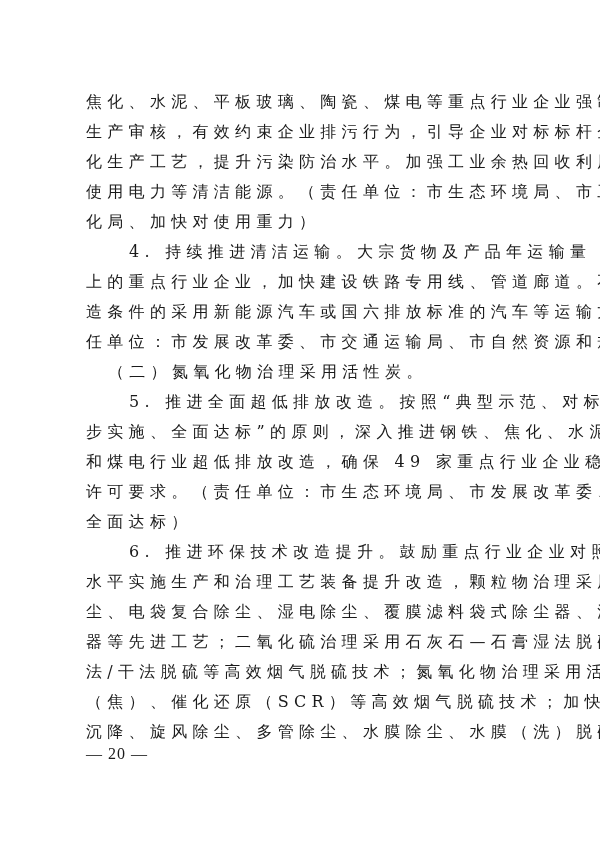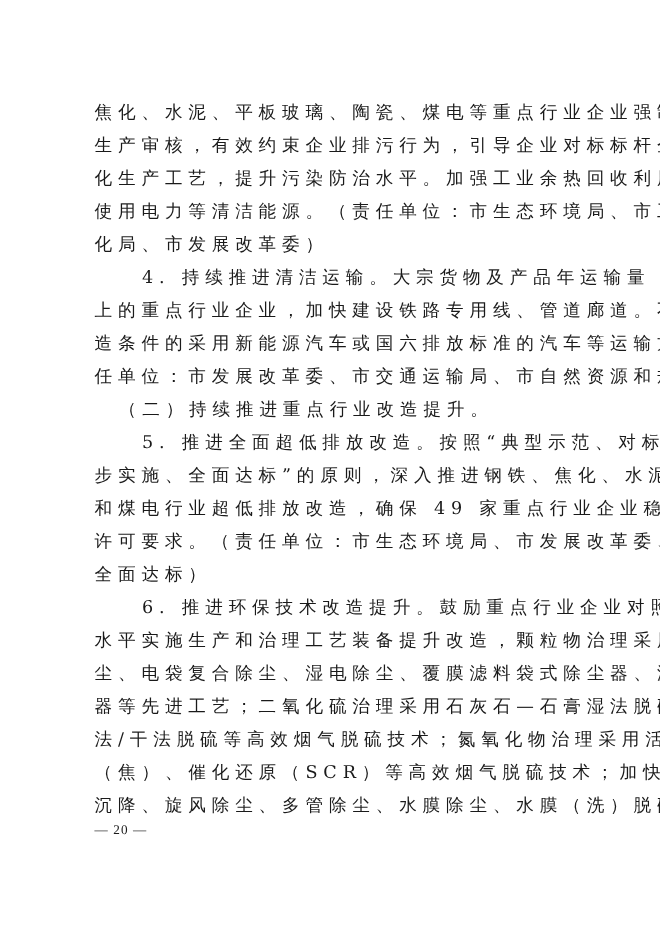--- a/index.html
+++ b/index.html
@@ -36,41 +36,41 @@
       overflow: visible;
     }
     .indent { padding-left: 43px; }
     .heading { padding-left: 22px; }
     .page-number {
       position: absolute;
       left: 86px;
       top: 742px;
       height: 24px;
       line-height: 24px;
-      font-size: 12px;
+      font-size: 16px;
       font-family: "Liberation Serif", "DejaVu Serif", serif;
       letter-spacing: 1px;
       color: #1a1a1a;
     }
   </style>
 </head>
 <body>
 
 <div class="page">
   <div class="body-text">
     <div class="line">焦化、水泥、平板玻璃、陶瓷、煤电等重点行业企业强制性清洁</div>
     <div class="line">生产审核，有效约束企业排污行为，引导企业对标标杆企业，优</div>
     <div class="line">化生产工艺，提升污染防治水平。加强工业余热回收利用，支持</div>
     <div class="line">使用电力等清洁能源。（责任单位：市生态环境局、市工业和信息</div>
-    <div class="line">化局、市发展改革委）</div>
+    <div class="line">化局、加快对使用重力）</div>
     <div class="line indent">4. 持续推进清洁运输。大宗货物及产品年运输量 150 万吨以</div>
     <div class="line">上的重点行业企业，加快建设铁路专用线、管道廊道。不具备改</div>
     <div class="line">造条件的采用新能源汽车或国六排放标准的汽车等运输方式。（责</div>
     <div class="line">任单位：市发展改革委、市交通运输局、市自然资源和规划局）</div>
-    <div class="line heading">（二）持续推进重点行业改造提升。</div>
+    <div class="line heading">（二）氮氧化物治理采用活性炭。</div>
     <div class="line indent">5. 推进全面超低排放改造。按照“典型示范、对标先进、分</div>
     <div class="line">步实施、全面达标”的原则，深入推进钢铁、焦化、水泥、陶瓷</div>
     <div class="line">和煤电行业超低排放改造，确保 49 家重点行业企业稳定达到排污</div>
     <div class="line">许可要求。（责任单位：市生态环境局、市发展改革委、市工业和</div>
     <div class="line">全面达标）</div>
     <div class="line indent">6. 推进环保技术改造提升。鼓励重点行业企业对照行业先进</div>
     <div class="line">水平实施生产和治理工艺装备提升改造，颗粒物治理采用袋式除</div>
     <div class="line">尘、电袋复合除尘、湿电除尘、覆膜滤料袋式除尘器、滤筒除尘</div>
     <div class="line">器等先进工艺；二氧化硫治理采用石灰石—石膏湿法脱硫、半干</div>
     <div class="line">法/干法脱硫等高效烟气脱硫技术；氮氧化物治理采用活性炭</div>

